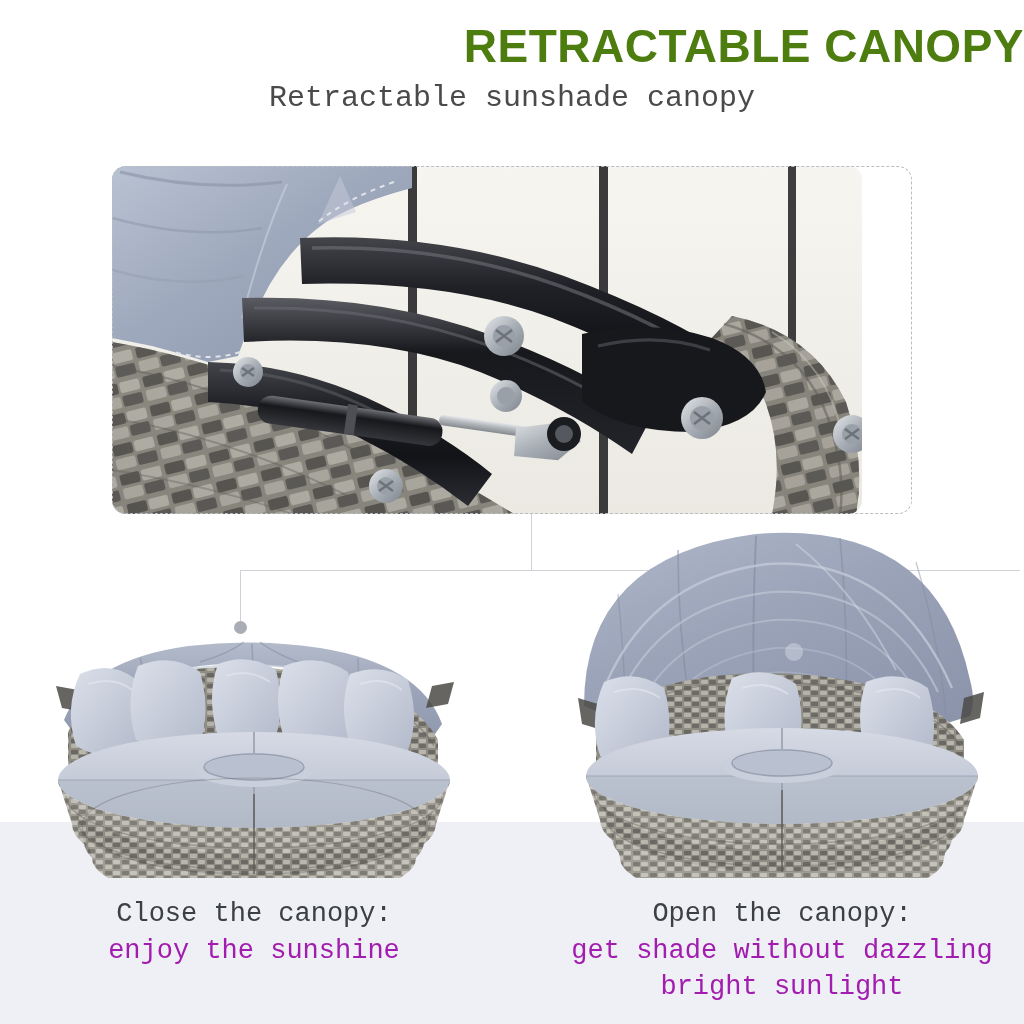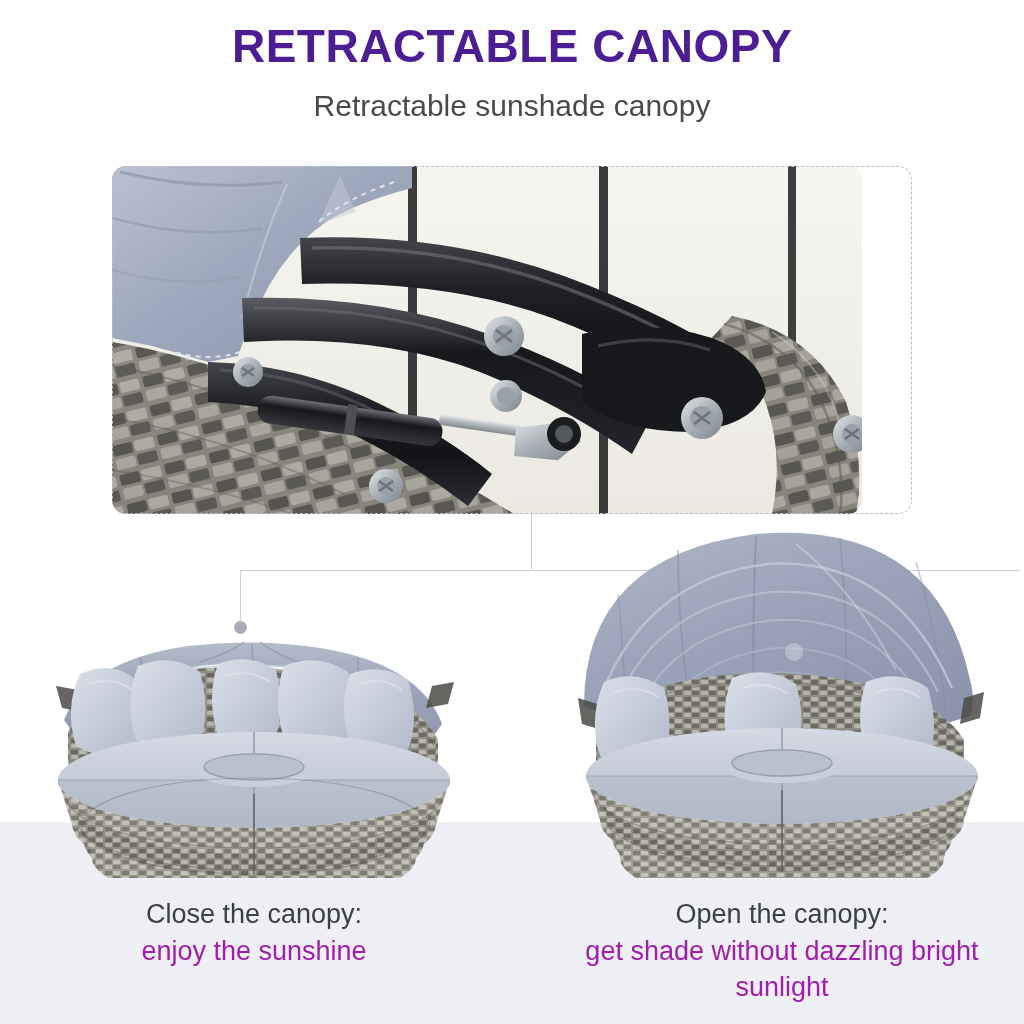--- a/index.html
+++ b/index.html
@@ -13,31 +13,32 @@
 
   
   .band{
     position:absolute;left:0;right:0;top:822px;height:202px;
     background:#eff0f5;
   }
 
   
   .title{
     position:absolute;left:0;right:0;top:22px;
-    text-align:center;
+    text-align:right;
     font-size:46px;font-weight:bold;letter-spacing:0.5px;
-    color:#4c1d95;
+    color:#4d7c0f;
     line-height:1.08;
   }
   .subtitle{
-    position:absolute;left:0;right:0;top:88px;
+    position:absolute;left:0;right:0;top:80px;
     text-align:center;
     font-size:30px;font-weight:400;
     color:#4a4a4a;
     line-height:1.2;
+    font-family:Liberation Mono, monospace;
   }
 
   
   .detail-frame{
     position:absolute;left:112px;top:166px;width:800px;height:348px;
     border:1px dashed #b9bcc2;
     border-radius:14px;
     box-sizing:border-box;
     background:transparent;
   }
@@ -61,21 +62,21 @@
   }
 
   
   .prod{position:absolute;}
   .prod svg{display:block;}
   .prod-left{left:28px;top:628px;width:452px;height:250px;}
   .prod-right{left:556px;top:520px;width:452px;height:358px;}
 
   
   .caption{
-    position:absolute;text-align:center;color:#3c4043;
+    position:absolute;text-align:center;color:#3c4043;font-family:Liberation Mono, monospace;
   }
   .cap-left{left:28px;top:896px;width:452px;}
   .cap-right{left:556px;top:896px;width:452px;}
   .cap-line1{font-size:27px;line-height:1.36;font-weight:400;}
   .cap-line2{font-size:27px;line-height:1.36;font-weight:400;color:#a21caf;}
 </style>
 </head>
 <body>
 
 <div id="stage">

